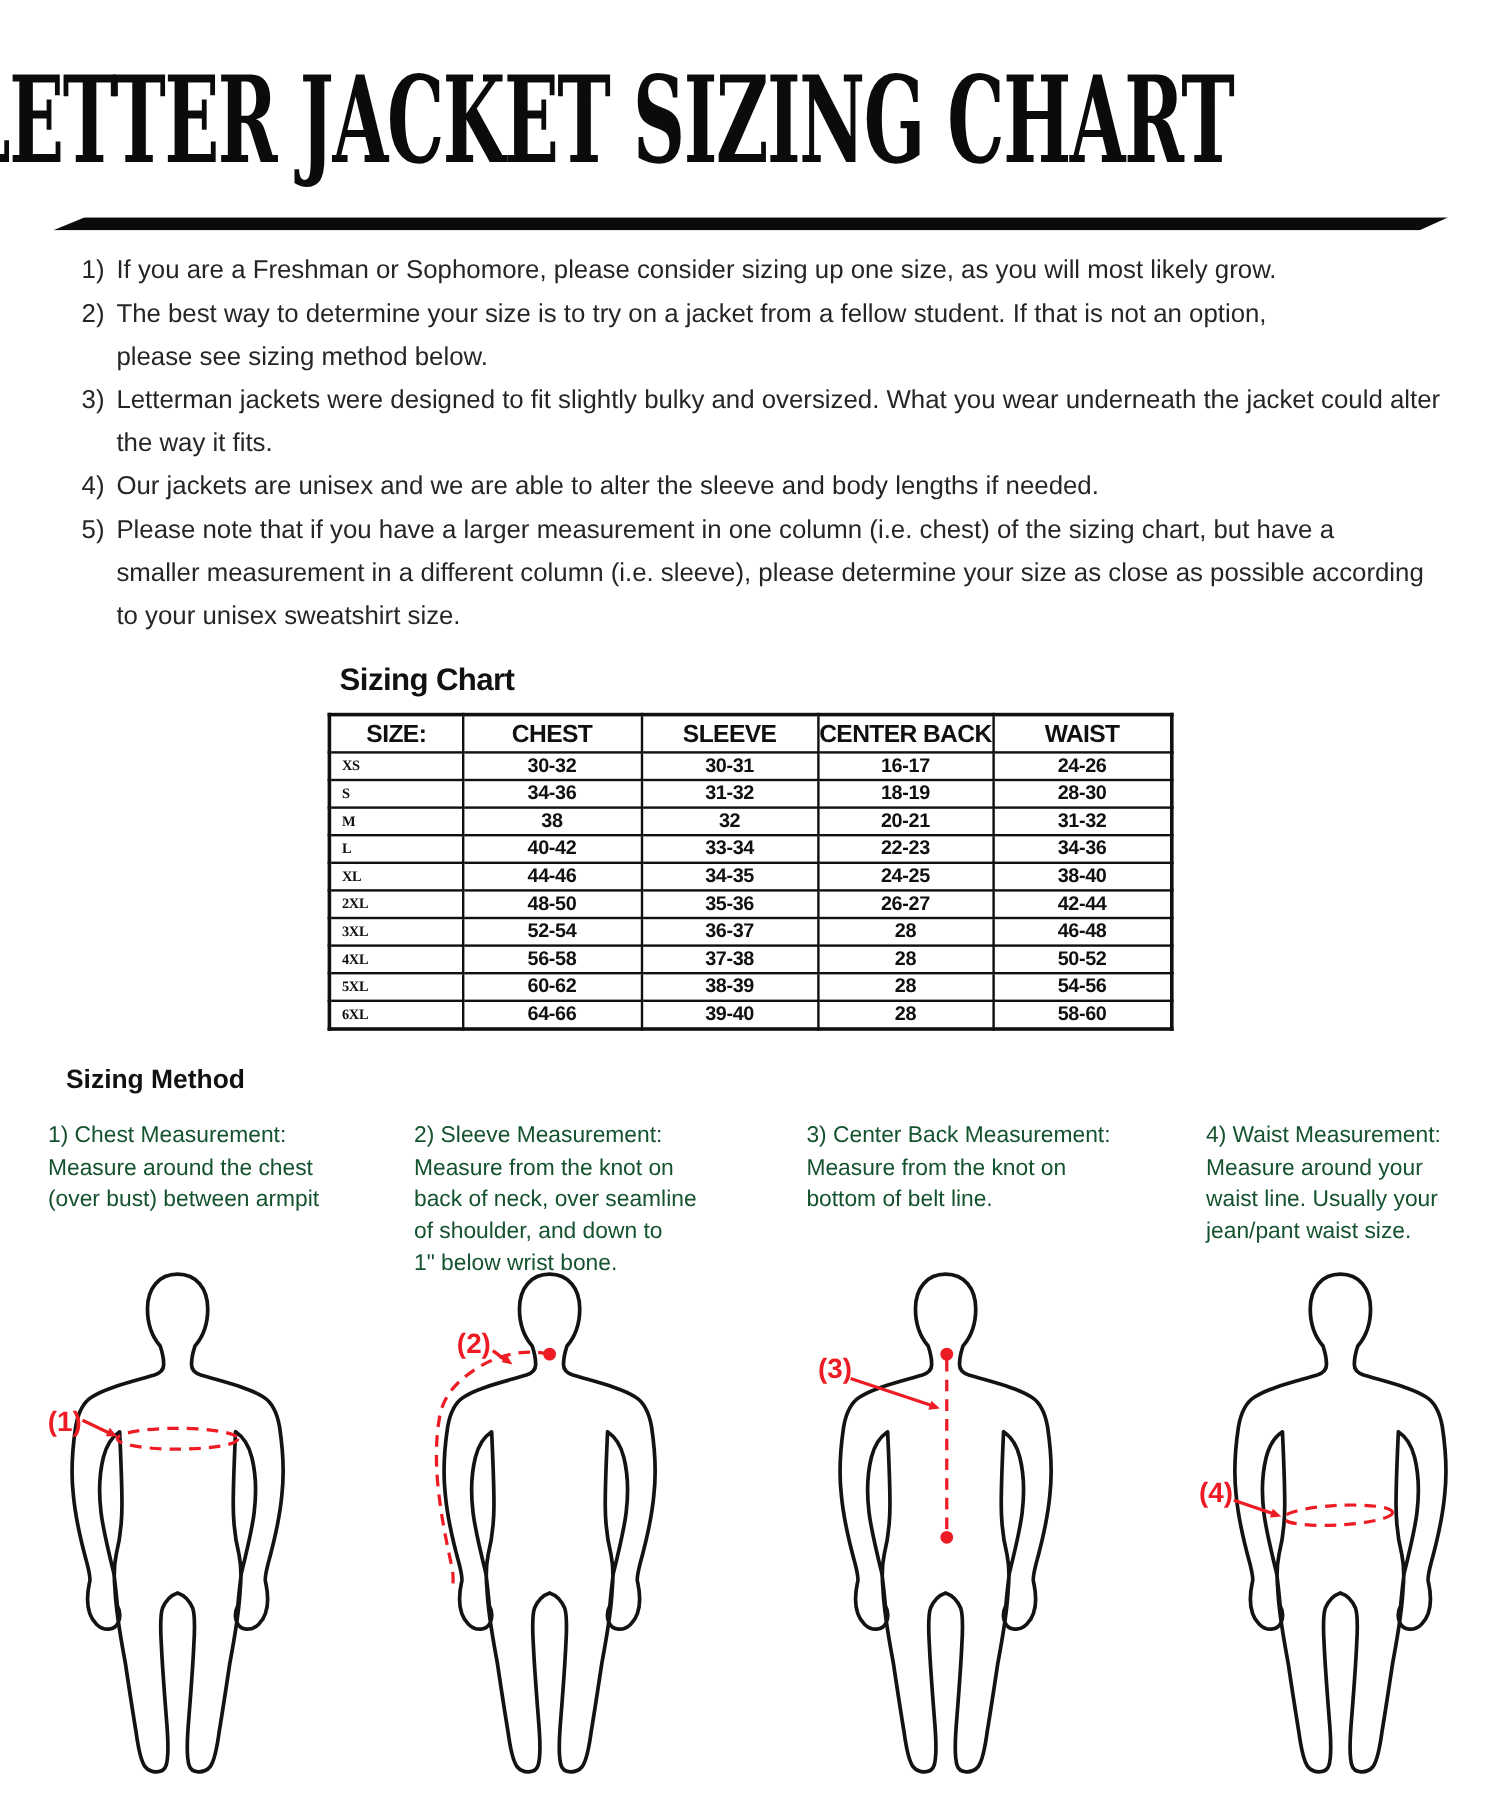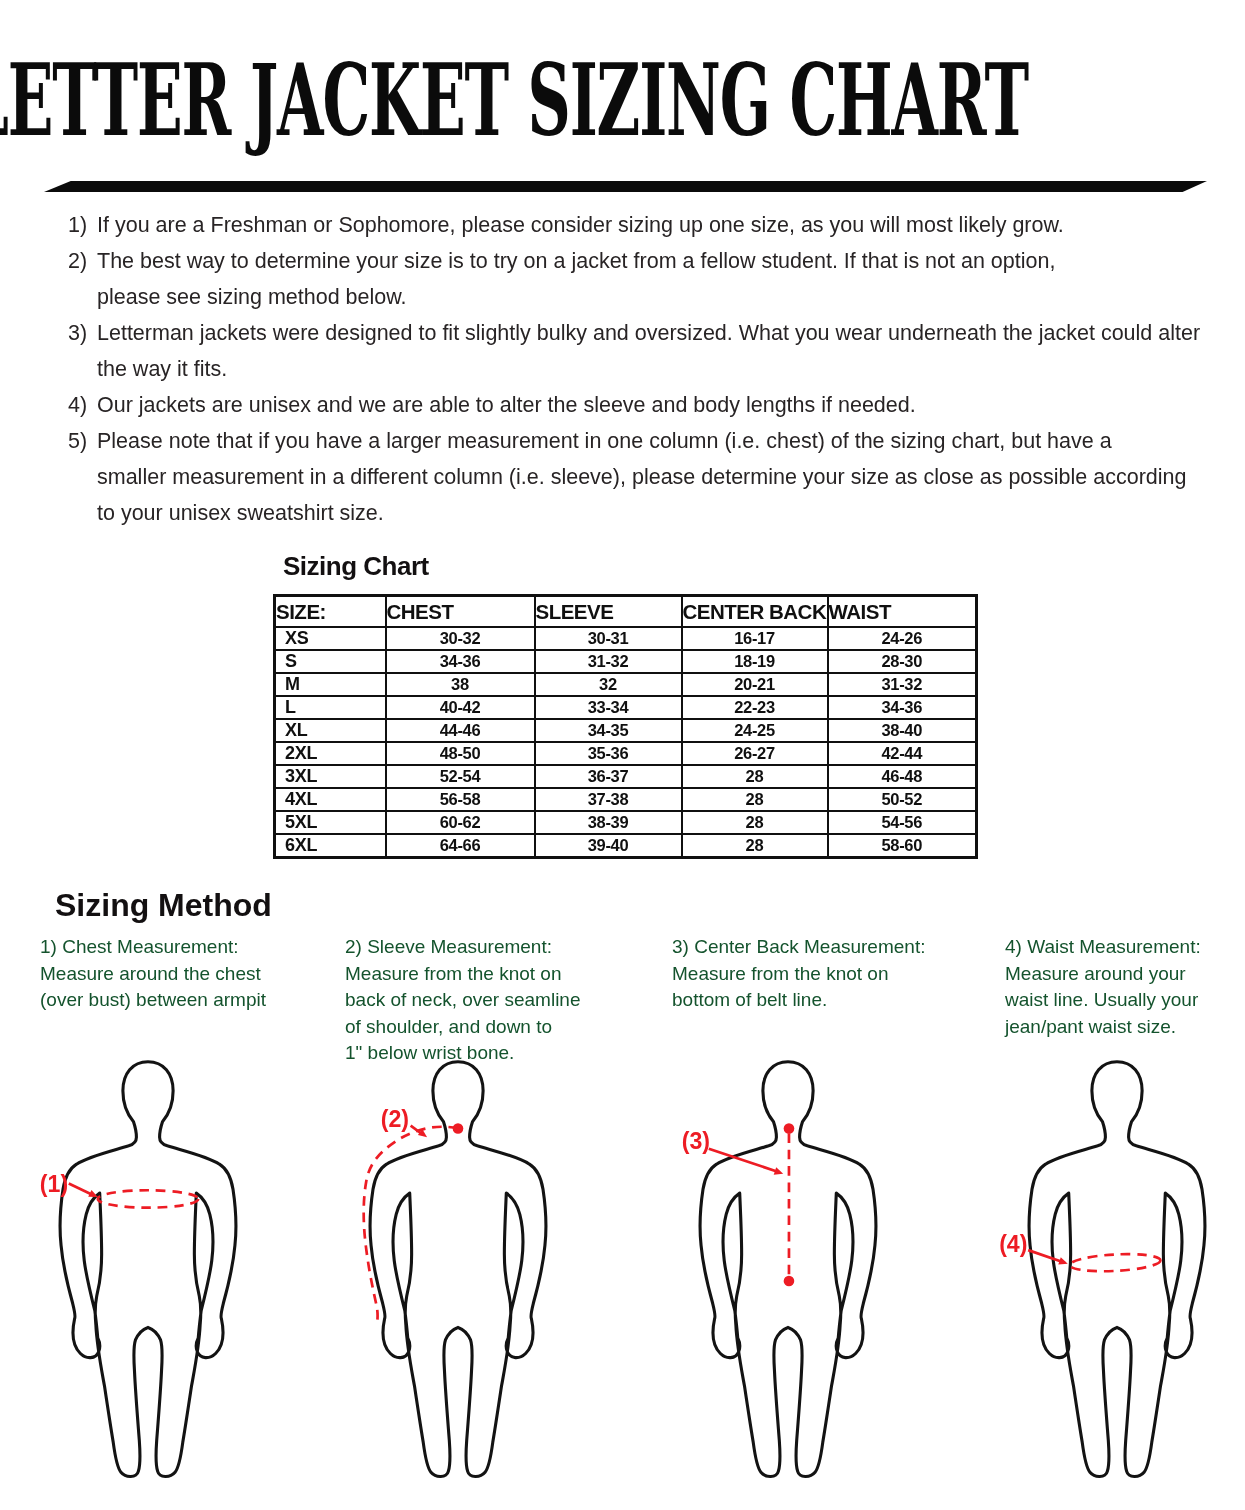--- a/index.html
+++ b/index.html
@@ -20,27 +20,27 @@
   .notes{position:absolute;top:207px;left:68px;width:1145px;font-size:21.5px;line-height:36px;color:#282425;}
   .note-item{display:flex;}
   .note-num{flex:0 0 29px;}
   .note-lines{flex:1;}
 
   
   .sc-heading{position:absolute;left:283px;top:551px;font-size:26px;font-weight:bold;color:#131011;letter-spacing:-0.5px;}
   table.sizing{position:absolute;left:273px;top:594px;border-collapse:collapse;table-layout:fixed;
                border:3px solid #101010;color:#101010;}
   table.sizing th{border:2px solid #101010;height:29px;font-size:20.5px;font-weight:bold;
-                  text-align:left;padding:0;letter-spacing:-0.5px;margin-left:20px;}
+                  text-align:center;padding:0;letter-spacing:-0.5px;margin-left:20px;}
   table.sizing td{border:2px solid #101010;height:21px;font-size:16.5px;font-weight:bold;
                   text-align:center;padding:0;letter-spacing:-0.3px;}
-  table.sizing td.size-col{text-align:left;padding-left:9px;font-size:18px;}
-
-  
-  .sm-heading{position:absolute;left:55px;top:887px;font-size:32px;font-weight:bold;color:#131011;}
+  table.sizing td.size-col{text-align:left;padding-left:9px;font-size:12px;font-family:Liberation Serif, serif;}
+
+  
+  .sm-heading{position:absolute;left:55px;top:887px;font-size:22px;font-weight:bold;color:#131011;}
   .method-col{position:absolute;top:934px;width:285px;font-size:19px;line-height:26.5px;color:#14532d;}
   #mcol0{left:40px;} #mcol1{left:345px;} #mcol2{left:672px;} #mcol3{left:1005px;width:238px;}
 
   
   .figure{position:absolute;top:1056px;width:290px;height:425px;}
   #fig0{left:3px;} #fig1{left:313px;} #fig2{left:643px;} #fig3{left:972px;}
   .figure svg{display:block;width:290px;height:425px;}
   .body-outline{fill:#ffffff;stroke:#131313;stroke-width:3.2;stroke-linejoin:round;stroke-linecap:round;}
   .red-dash{fill:none;stroke-width:2.8;stroke-dasharray:10 7;}
   .ann-label{font-family:"Liberation Sans",sans-serif;font-weight:bold;font-size:24px;}

